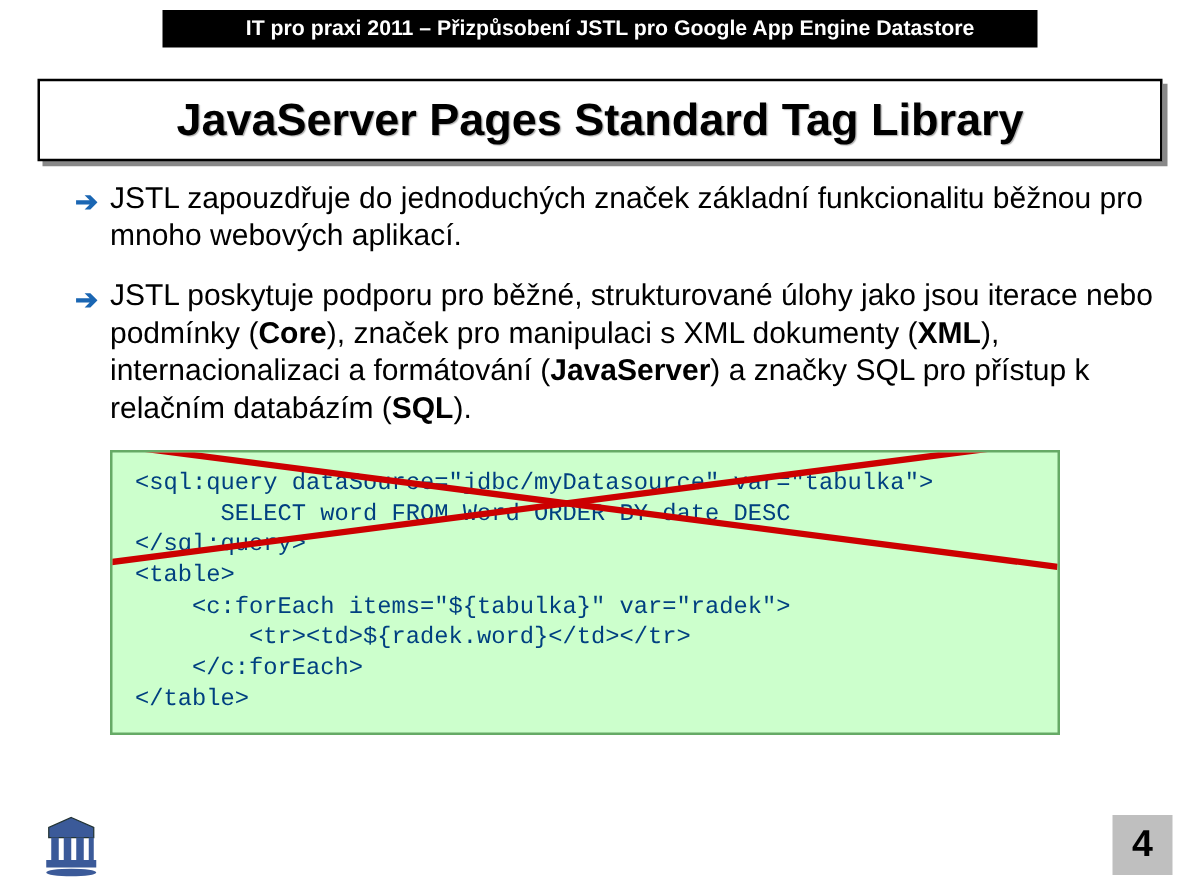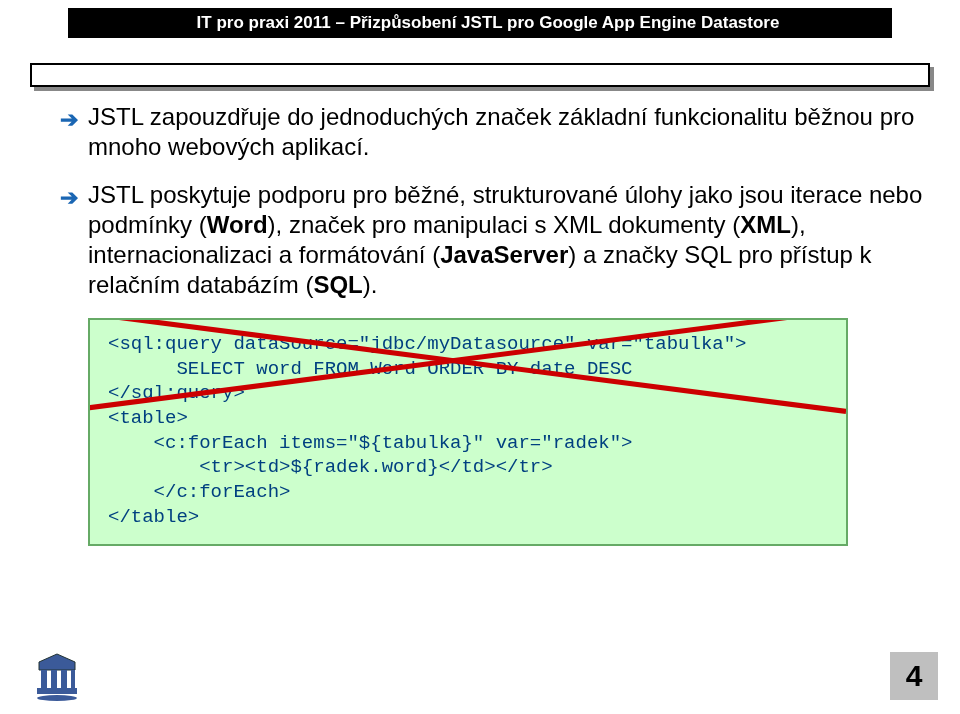--- a/index.html
+++ b/index.html
@@ -8,21 +8,21 @@
     height: 714px;
     background: #fff;
     font-family: Arial, Helvetica, sans-serif;
     position: relative;
     overflow: hidden;
   }
   .header-bar {
     background: #000;
     color: #fff;
     height: 30px;
-    width: 824px;
+    width: 700px;
     margin: 8px auto 0;
     display: flex;
     align-items: center;
     justify-content: center;
     font-size: 17px;
     font-weight: bold;
     padding-left: 16px;
   }
   .title-box {
     margin: 25px 30px 15px;
@@ -112,30 +112,31 @@
   }
 </style>
 </head>
 <body>
 
 <div class="header-bar">
   <span>IT pro praxi 2011 – Přizpůsobení JSTL pro Google App Engine Datastore</span>
 </div>
 
 <div class="title-box">
+  <div class="title-sub">JavaServer Pages Standard Tag Library</div>
 </div>
 
 <div class="content">
   <div class="bullet-block">
     <span class="bullet-arrow">➔</span>
     <span>JSTL zapouzdřuje do jednoduchých značek základní funkcionalitu běžnou pro mnoho webových aplikací.</span>
   </div>
   <div class="bullet-block">
     <span class="bullet-arrow">➔</span>
-    <span>JSTL poskytuje podporu pro běžné, strukturované úlohy jako jsou iterace nebo podmínky (</span><b>Word</b><span>), značek pro manipulaci s XML dokumenty (</span><b>XML</b><span>), internacionalizaci a formátování (</span><b>JavaServer</b><span>) a značky SQL pro přístup k relačním databázím (</span><b>SQL</b><span>).</span>
+    <span>JSTL poskytuje podporu pro běžné, strukturované úlohy jako jsou iterace nebo podmínky (</span><b>Core</b><span>), značek pro manipulaci s XML dokumenty (</span><b>XML</b><span>), internacionalizaci a formátování (</span><b>JavaServer</b><span>) a značky SQL pro přístup k relačním databázím (</span><b>SQL</b><span>).</span>
   </div>
 </div>
 
 <div class="code-box"><span>&lt;sql:query dataSource="jdbc/myDatasource" var="tabulka"&gt;</span>
 <span>      SELECT word FROM Word ORDER BY date DESC</span>
 <span>&lt;/sql:query&gt;</span>
 <span>&lt;table&gt;</span>
 <span>    &lt;c:forEach items="${tabulka}" var="radek"&gt;</span>
 <span>        &lt;tr&gt;&lt;td&gt;${radek.word}&lt;/td&gt;&lt;/tr&gt;</span>
 <span>    &lt;/c:forEach&gt;</span>

